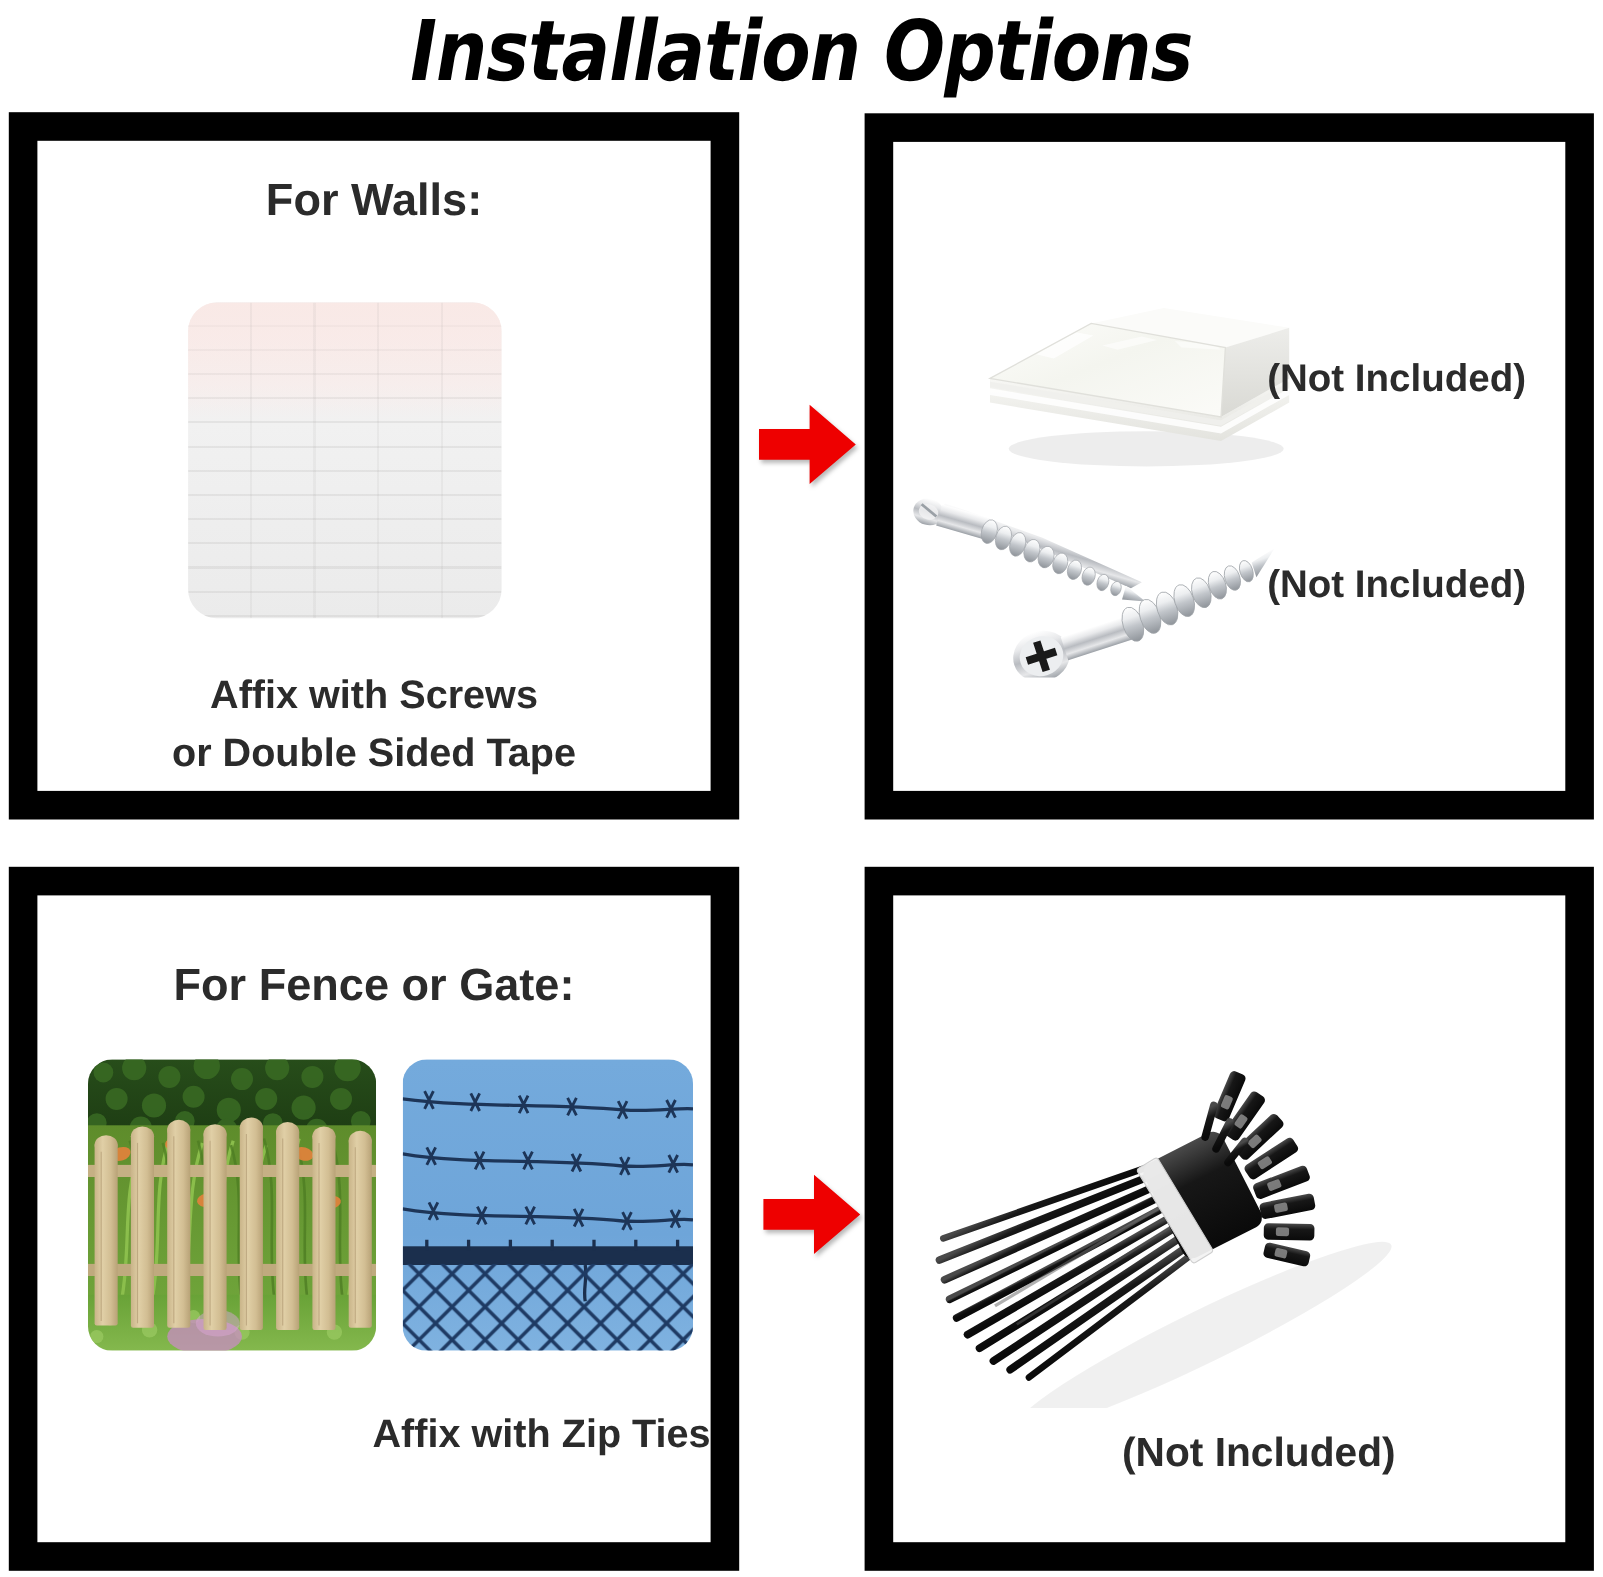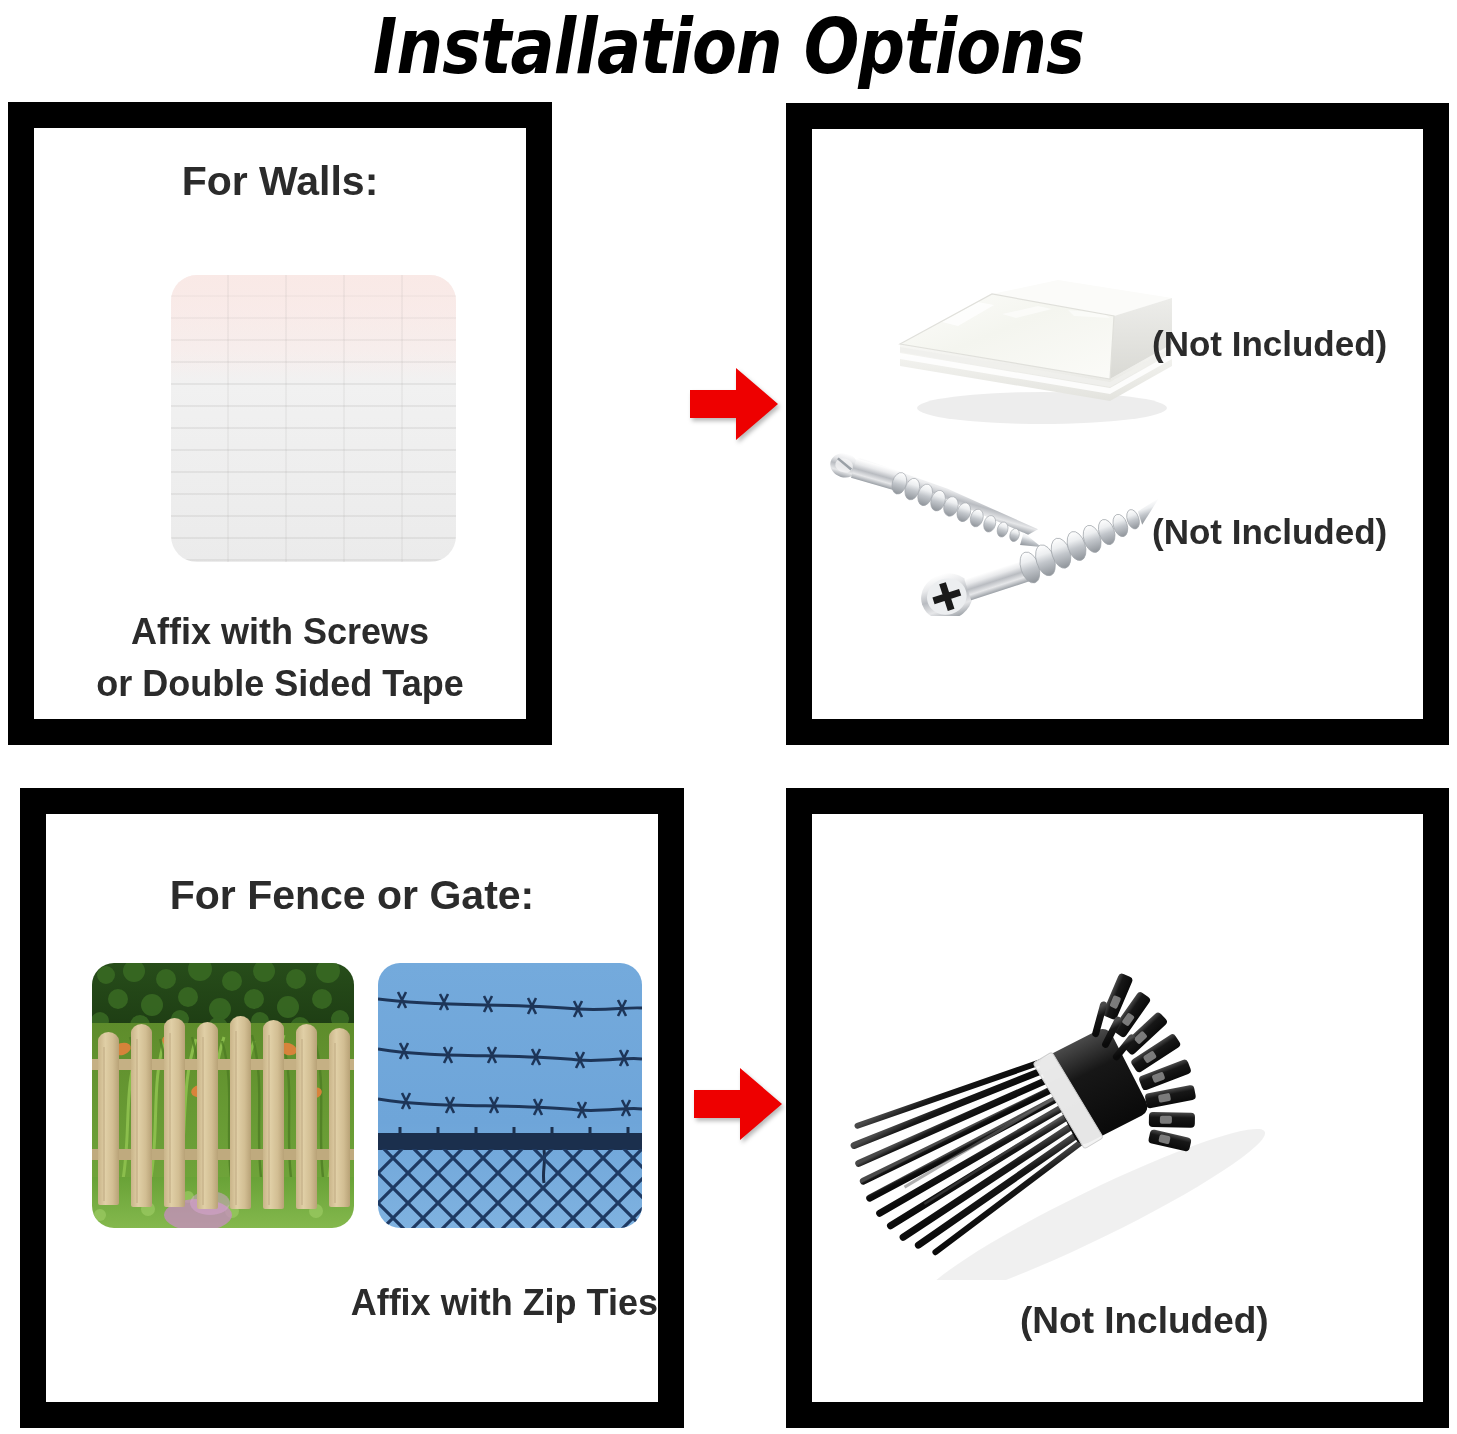--- a/index.html
+++ b/index.html
@@ -41,23 +41,23 @@
     position: absolute;
     background: #000000;
     box-sizing: border-box;
   }
   .panel-inner {
     position: absolute;
     inset: 26px;
     background: #ffffff;
     overflow: hidden;
   }
-  #panel-walls      { left: 8px;   top: 102px;  width: 544px; height: 643px; }
+  #panel-walls      { left: 8px;   top: 102px;  width: 664px; height: 643px; }
   #panel-hardware   { left: 786px; top: 103px;  width: 663px; height: 642px; }
-  #panel-fence      { left: 8px;   top: 788px;  width: 664px; height: 640px; margin-left: 12px; }
+  #panel-fence      { left: 8px;   top: 788px;  width: 664px; height: 640px; }
   #panel-zipties    { left: 786px; top: 788px;  width: 663px; height: 640px; }
 
   .panel-heading {
     position: absolute;
     left: 0;
     right: 0;
     top: 30px;
     text-align: center;
     font-size: 41px;
     font-weight: bold;

